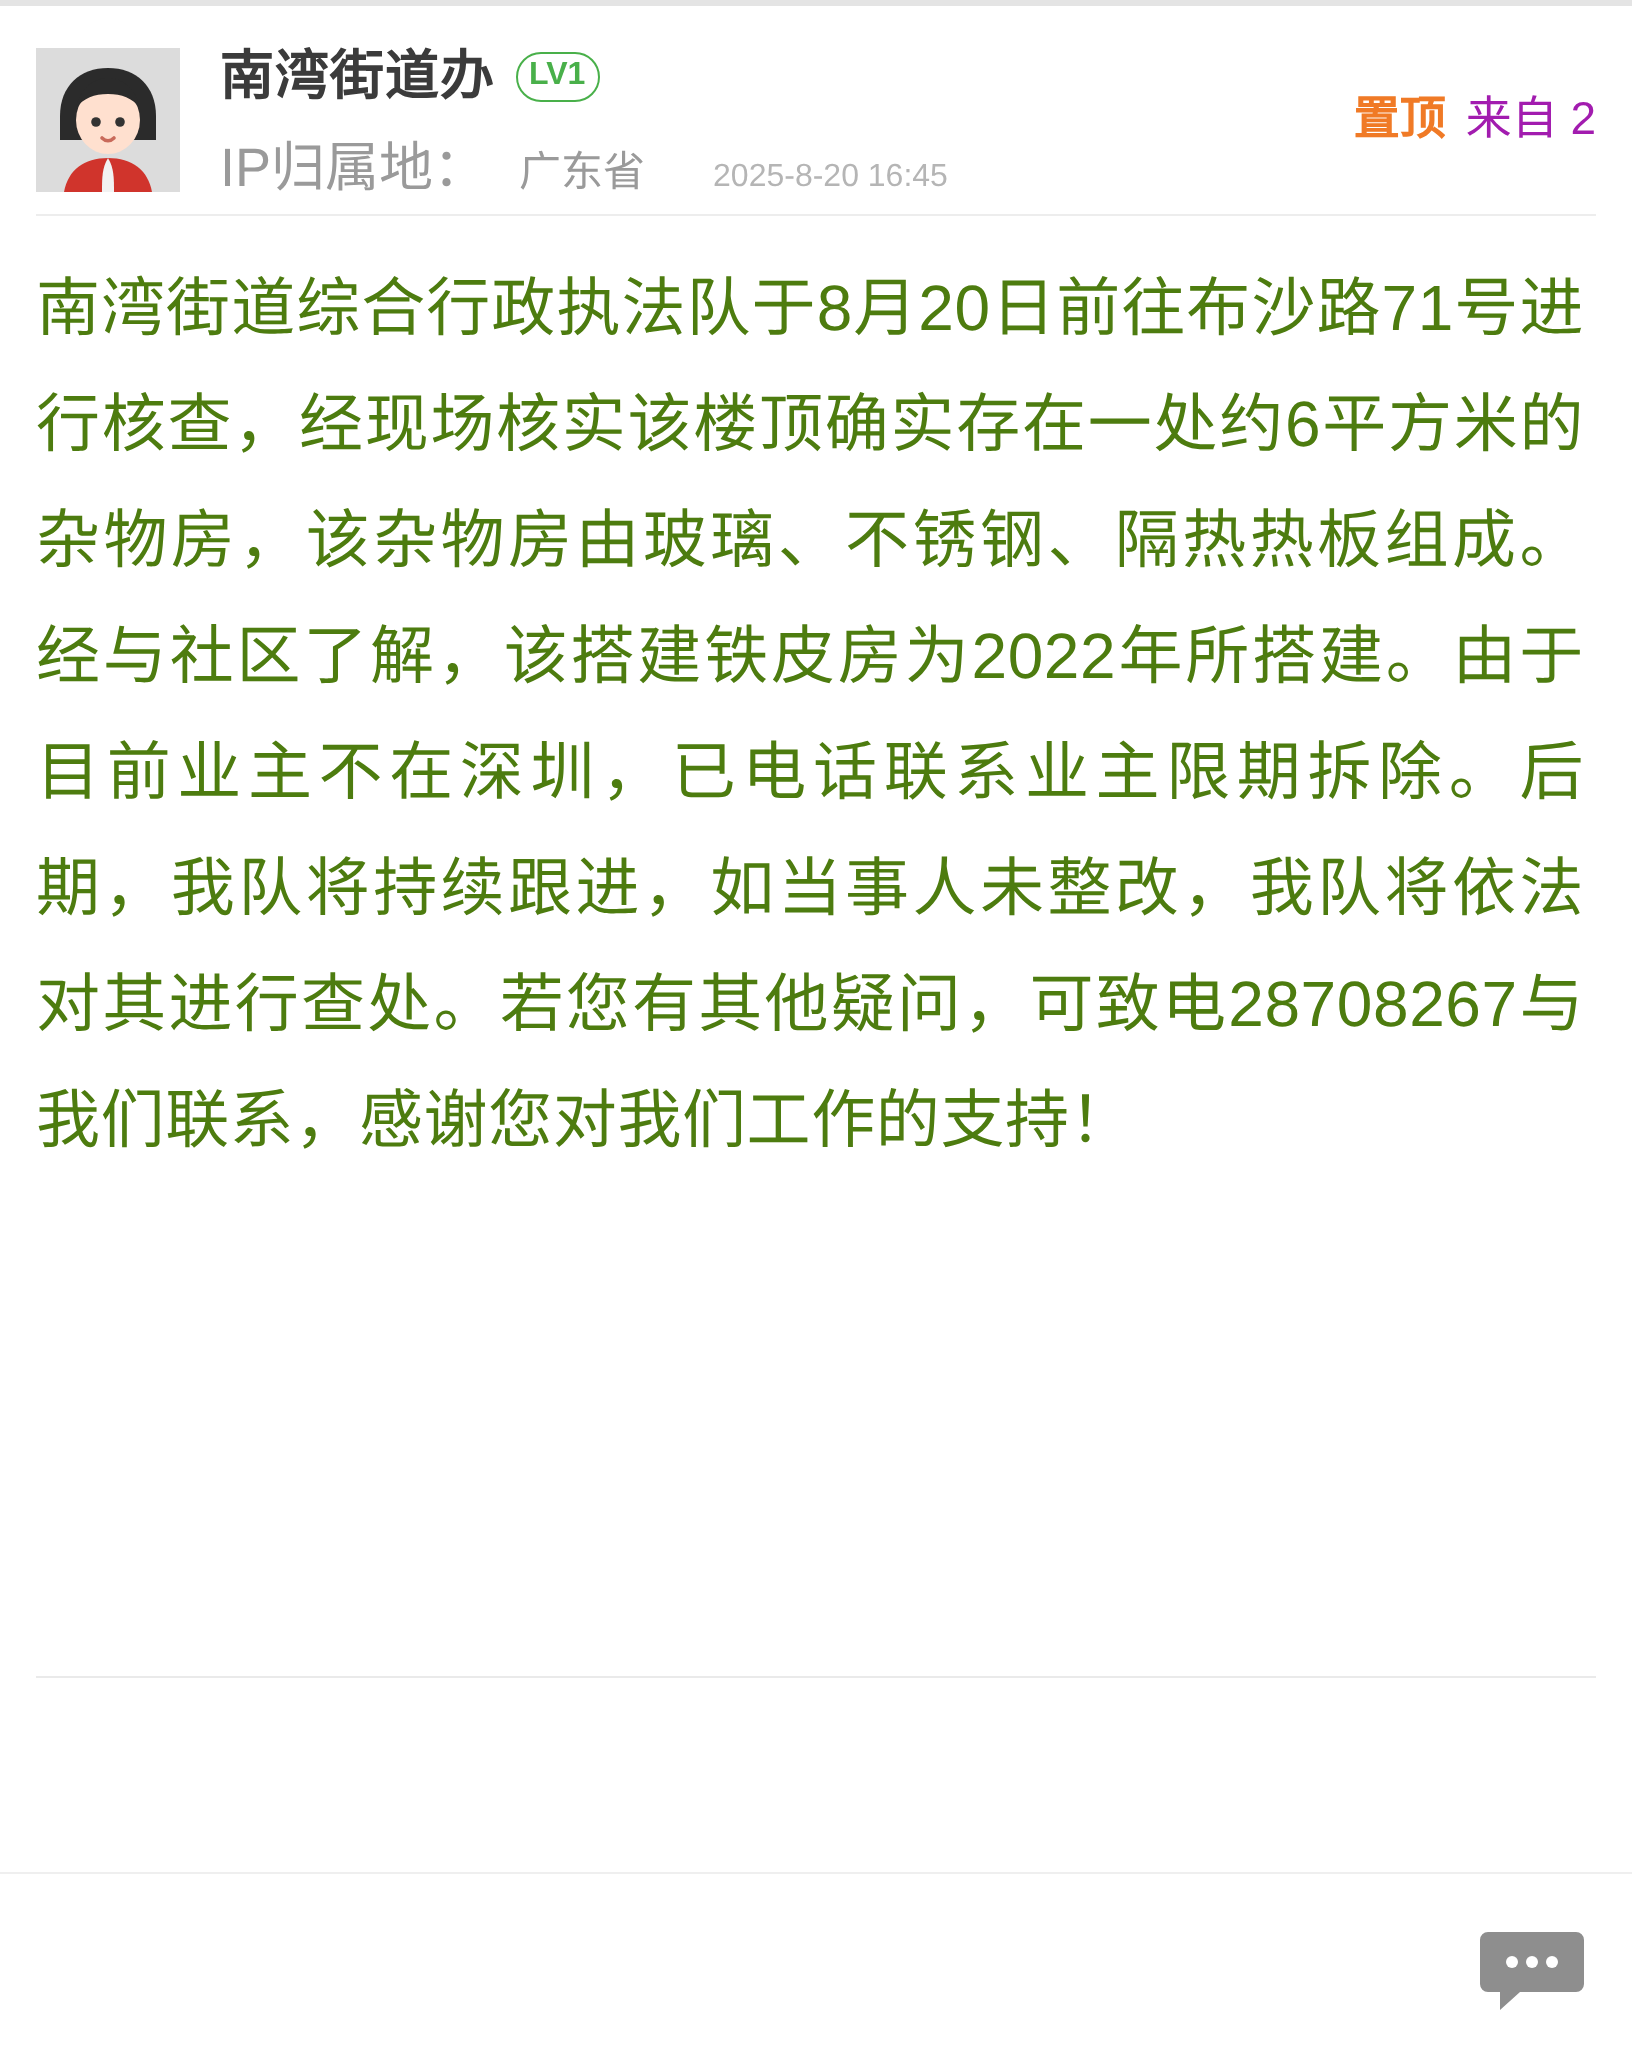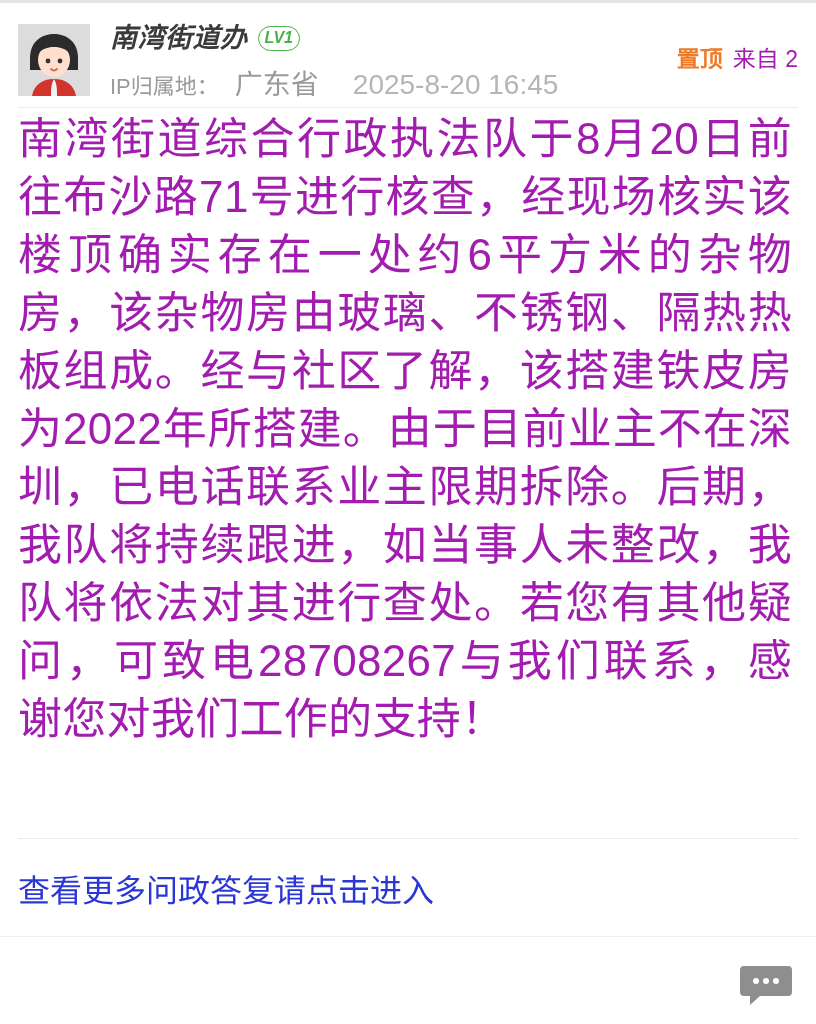--- a/index.html
+++ b/index.html
@@ -53,21 +53,20 @@
   }
   .avatar svg { display: block; }
 
   .author-row {
     position: absolute;
     left: 92px;
     top: 4px;
     display: flex;
     align-items: center;
     gap: 10px;
-    font-style: italic;
   }
   .author-name {
     font-size: 27px;
     font-weight: bold;
     color: #3b3b3b;
     letter-spacing: 0.5px;
     line-height: 32px;
     white-space: nowrap;
   }
   .lv-badge {
@@ -88,30 +87,30 @@
 
   .meta-row {
     position: absolute;
     left: 92px;
     top: 44px;
     display: flex;
     align-items: baseline;
     white-space: nowrap;
   }
   .meta-ip-label {
-    font-size: 22px;
+    font-size: 27px;
     color: #9a9a9a;
   }
   .meta-ip-value {
-    font-size: 28px;
+    font-size: 21px;
     color: #9a9a9a;
     margin-left: 16px;
   }
   .meta-time {
-    font-size: 28px;
+    font-size: 16px;
     color: #b5b5b5;
     margin-left: 34px;
   }
 
   .header-right {
     position: absolute;
     right: 0;
     top: 8px;
     display: flex;
     align-items: baseline;
@@ -134,26 +133,26 @@
     top: 107px;
     left: 18px;
     width: 780px;
     height: 1px;
     background: #ededed;
   }
 
   
   .post-body {
     position: absolute;
-    top: 110px;
+    top: 125px;
     left: 18px;
     width: 774px;
-    font-size: 44px;
+    font-size: 32px;
     line-height: 58px;
-    color: #a21caf;
+    color: #4d7c0f;
     font-family: "Liberation Sans", "DejaVu Sans", sans-serif;
     text-align: justify;
     letter-spacing: 0.3px;
     word-break: break-all;
   }
 
   .body-divider {
     position: absolute;
     top: 838px;
     left: 18px;
@@ -238,21 +237,20 @@
     </div>
 
   </div>
 
   <div class="header-divider"></div>
 
   <div class="post-body">南湾街道综合行政执法队于8月20日前往布沙路71号进行核查，经现场核实该楼顶确实存在一处约6平方米的杂物房，该杂物房由玻璃、不锈钢、隔热热板组成。经与社区了解，该搭建铁皮房为2022年所搭建。由于目前业主不在深圳，已电话联系业主限期拆除。后期，我队将持续跟进，如当事人未整改，我队将依法对其进行查处。若您有其他疑问，可致电28708267与我们联系，感谢您对我们工作的支持！</div>
 
   <div class="body-divider"></div>
 
-  <div class="more-link">查看更多问政答复请点击进入</div>
 
   <div class="bottom-rule"></div>
 
   <div class="comment-fab">
     <svg width="56" height="44" viewBox="0 0 56 44" aria-hidden="true">
       <path d="M6 2h44a4 4 0 0 1 4 4v22a4 4 0 0 1-4 4H22l-10 9v-9H6a4 4 0 0 1-4-4V6a4 4 0 0 1 4-4z" fill="#8e8e8e"></path>
       <circle cx="18" cy="17" r="3" fill="#ffffff"></circle>
       <circle cx="28" cy="17" r="3" fill="#ffffff"></circle>
       <circle cx="38" cy="17" r="3" fill="#ffffff"></circle>
     </svg>

